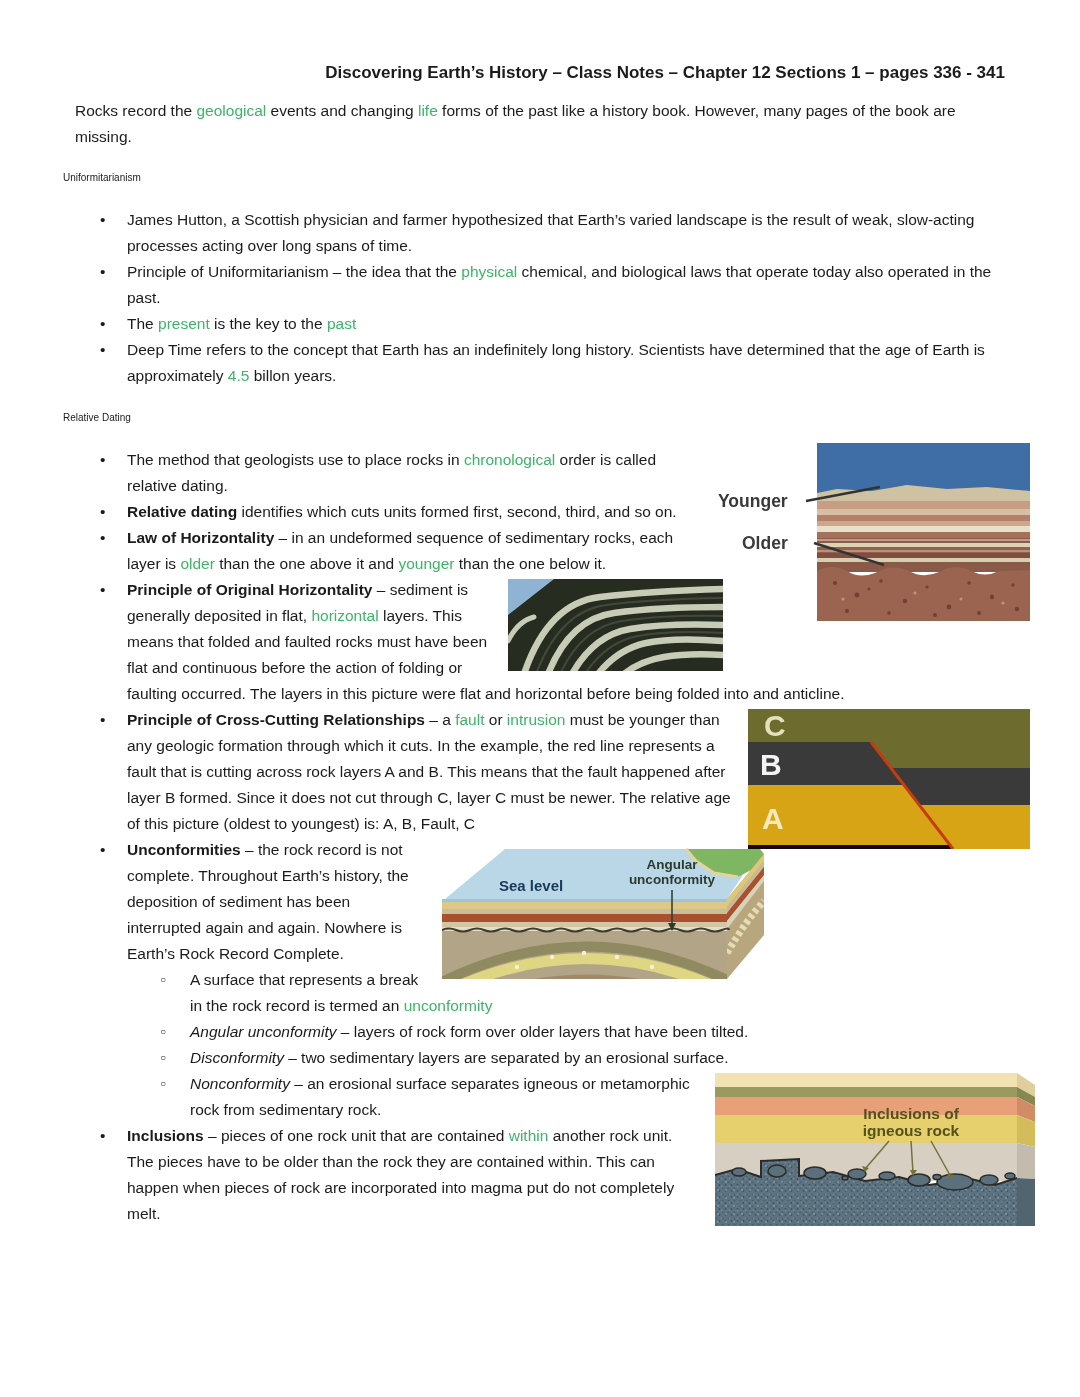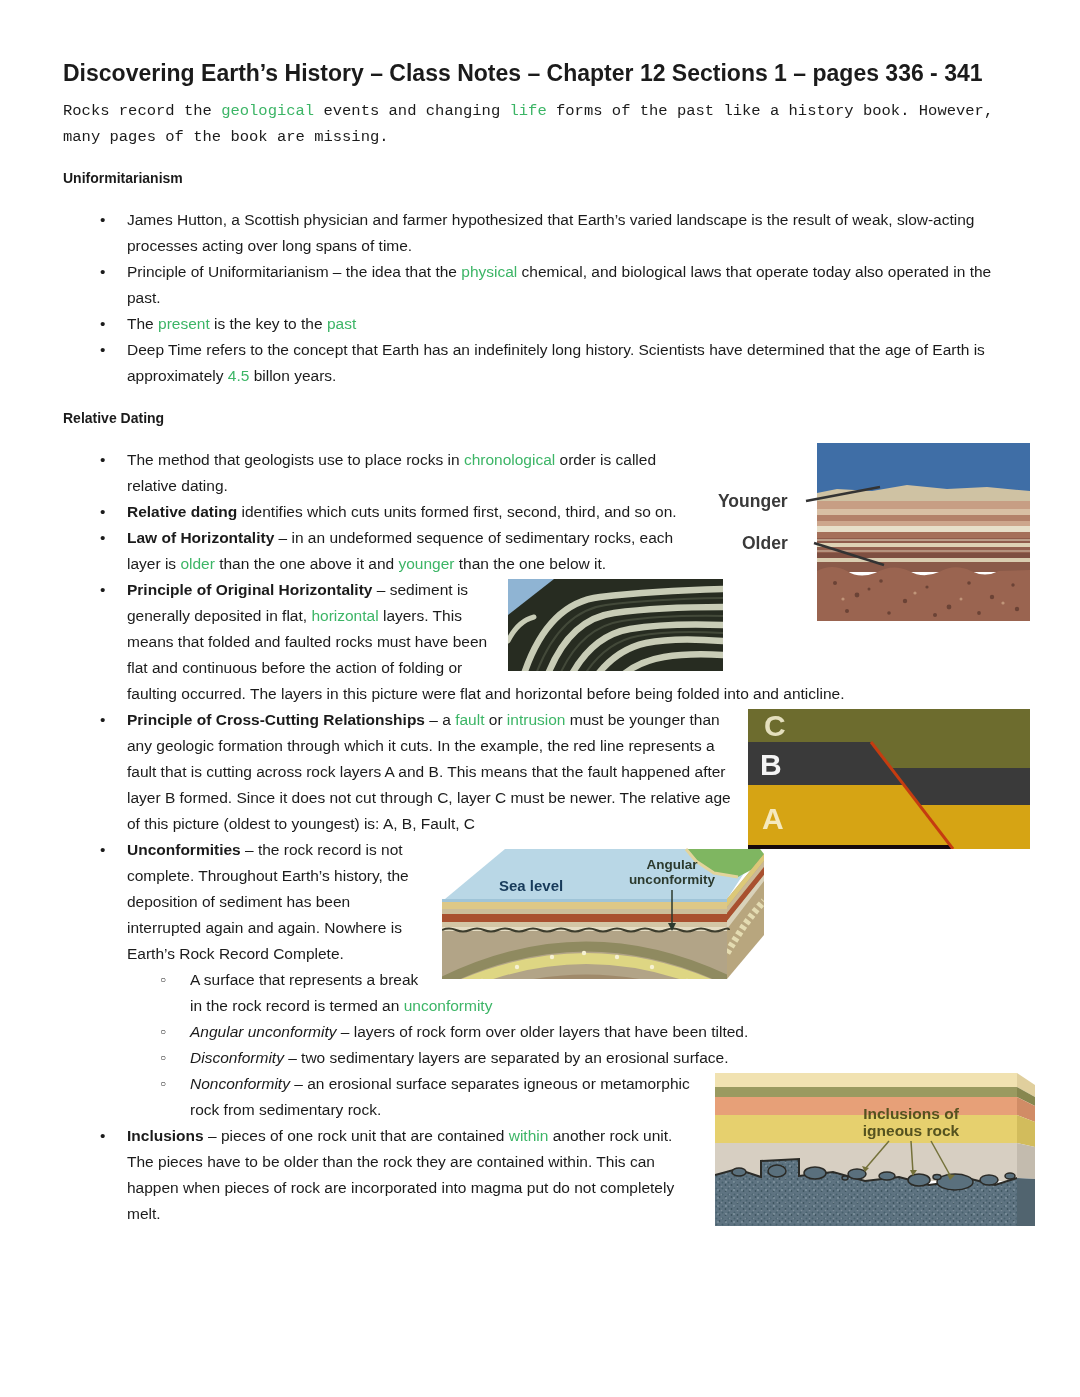--- a/index.html
+++ b/index.html
@@ -6,23 +6,23 @@
   html,body{margin:0;padding:0;}
   body{
     width:1080px;height:1397px;background:#ffffff;
     font-family:"Liberation Sans",sans-serif;color:#1b1b1b;
     -webkit-font-smoothing:antialiased;
   }
   .page{
     box-sizing:border-box;width:1080px;height:1397px;
     padding:60px 75px 30px 63px;overflow:hidden;position:relative;
   }
-  .title{font-size:23px;font-weight:700;line-height:26px;margin:0 0 12px 0;}
-  .intro{font-size:15.5px;line-height:26px;margin:0 0 15px 0;font-family:Liberation Mono, monospace;}
-  h2.sec{font-size:14px;font-weight:700;line-height:26px;margin:15px 0 0 0;}
+  .title{font-size:17px;font-weight:700;line-height:26px;margin:0 0 12px 0;text-align:right;}
+  .intro{font-size:15.5px;line-height:26px;margin:0 0 15px 12px;}
+  h2.sec{font-size:10px;font-weight:400;line-height:26px;margin:15px 0 0 0;}
   ul.notes{list-style:none;margin:16px 0 16px 0;padding:0 0 0 64px;
     font-size:15.5px;line-height:26px;}
   ul.notes li{position:relative;margin:0;}
   li.lvl1::before{content:"\2022";position:absolute;left:-27px;top:0;
     font-size:15.5px;line-height:26px;color:#1b1b1b;}
   li.lvl2{padding-left:63px;}
   li.lvl2::before{content:"\25CB";position:absolute;left:33px;top:0;
     font-size:10px;line-height:26px;color:#1b1b1b;}
   .seg-b{font-weight:700;}
   .seg-g{color:var(--green,#3cb566);}

